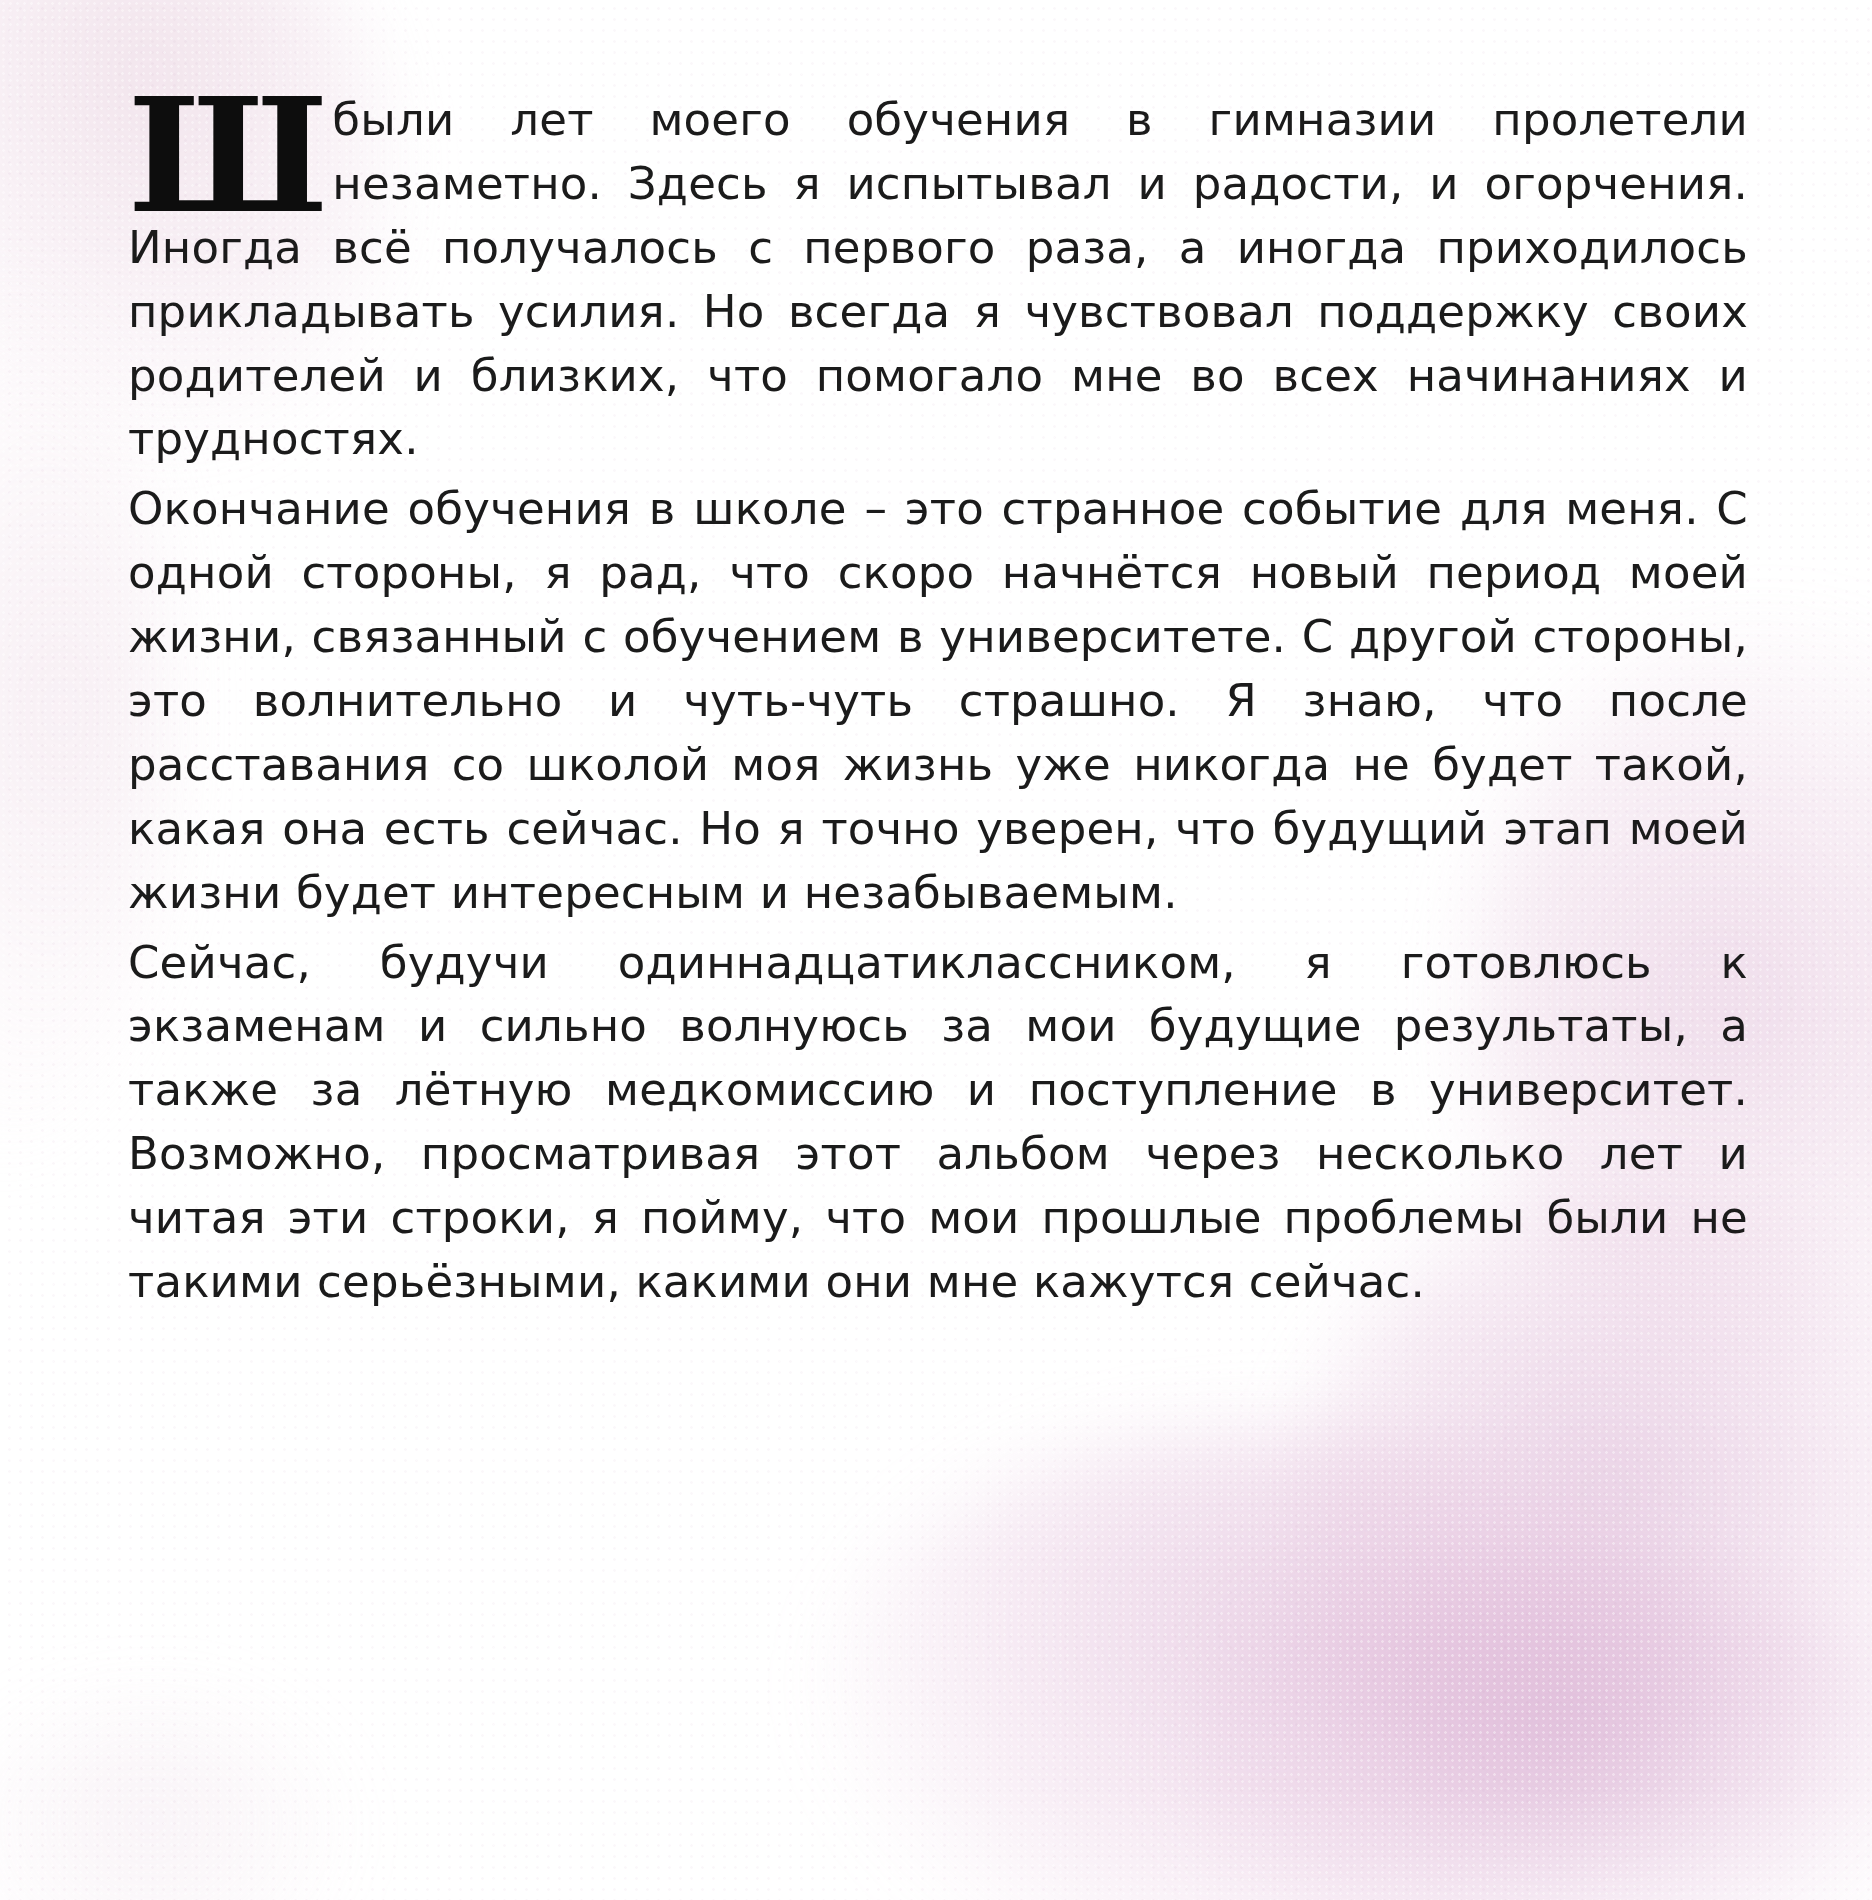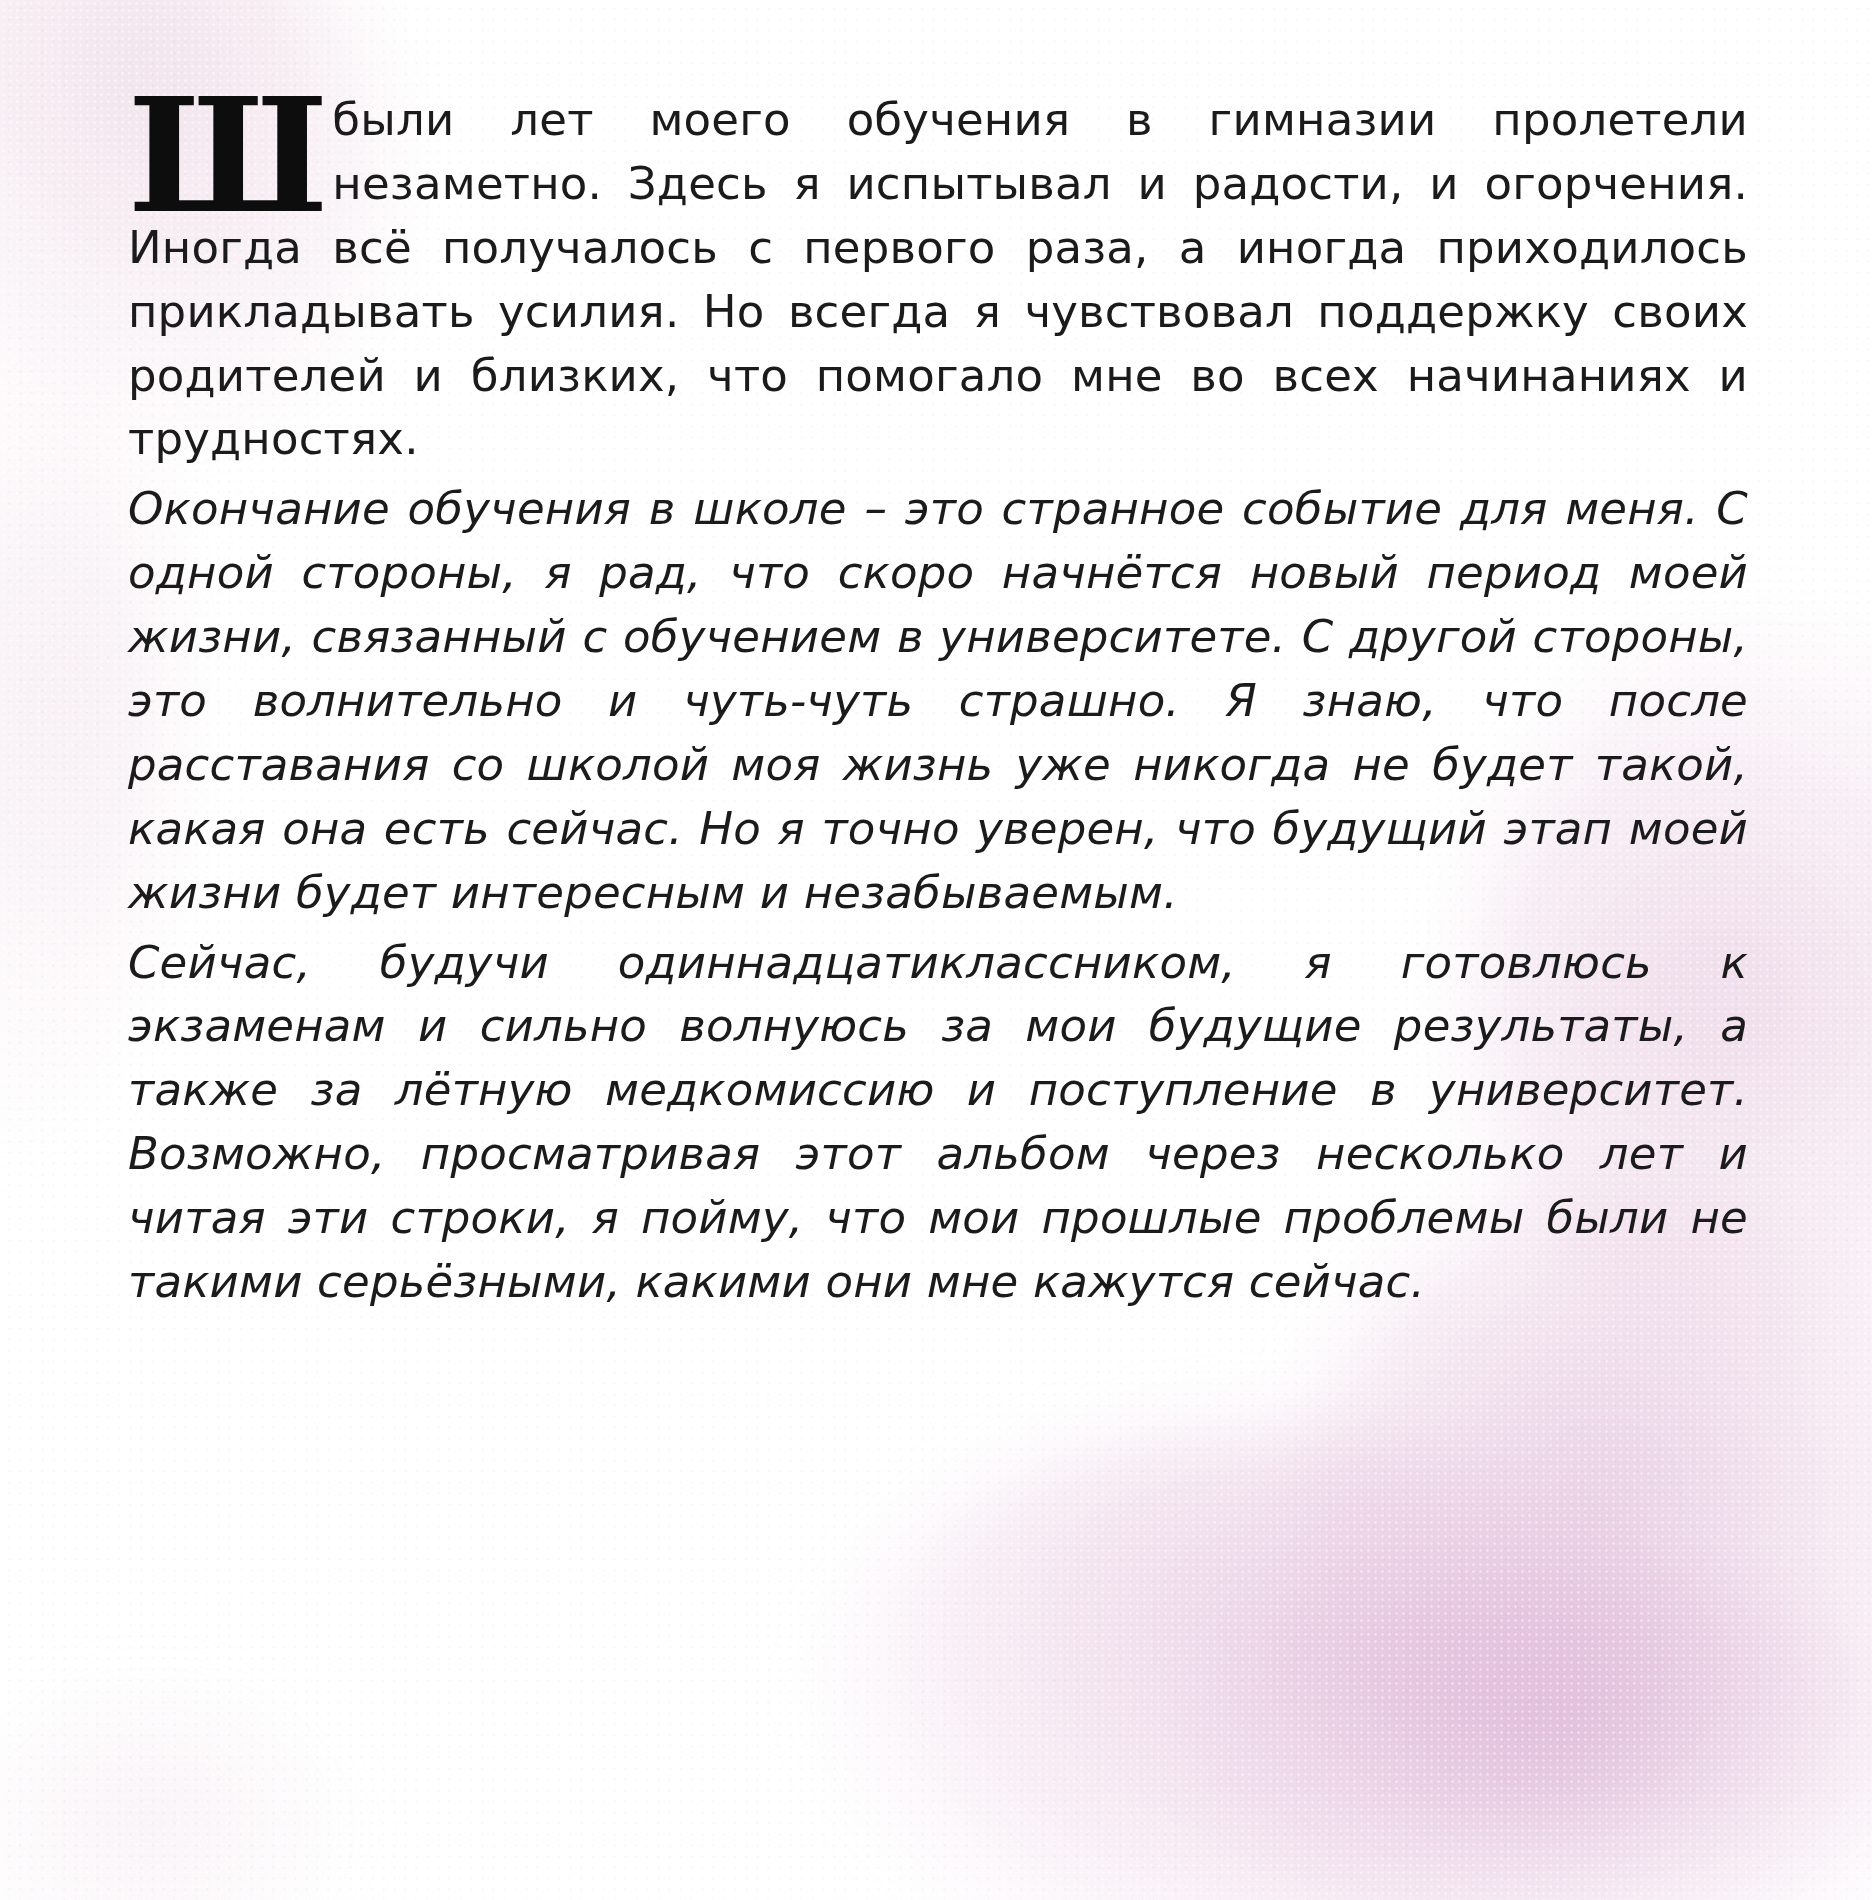--- a/index.html
+++ b/index.html
@@ -107,21 +107,20 @@
     text-align: justify;
     letter-spacing: 0.2px;
     font-weight: 400;
   }
   .para {
     margin: 0;
     text-indent: 0;
   }
   .para + .para {
     margin-top: 6px;
-    font-style: italic;
   }
   
   .dropcap {
     float: left;
     font-family: "DejaVu Serif", serif;
     font-weight: 700;
     font-size: 158px;
     line-height: 0.74;
     margin: 10px 6px 0 0;
     color: #0d0d0d;

